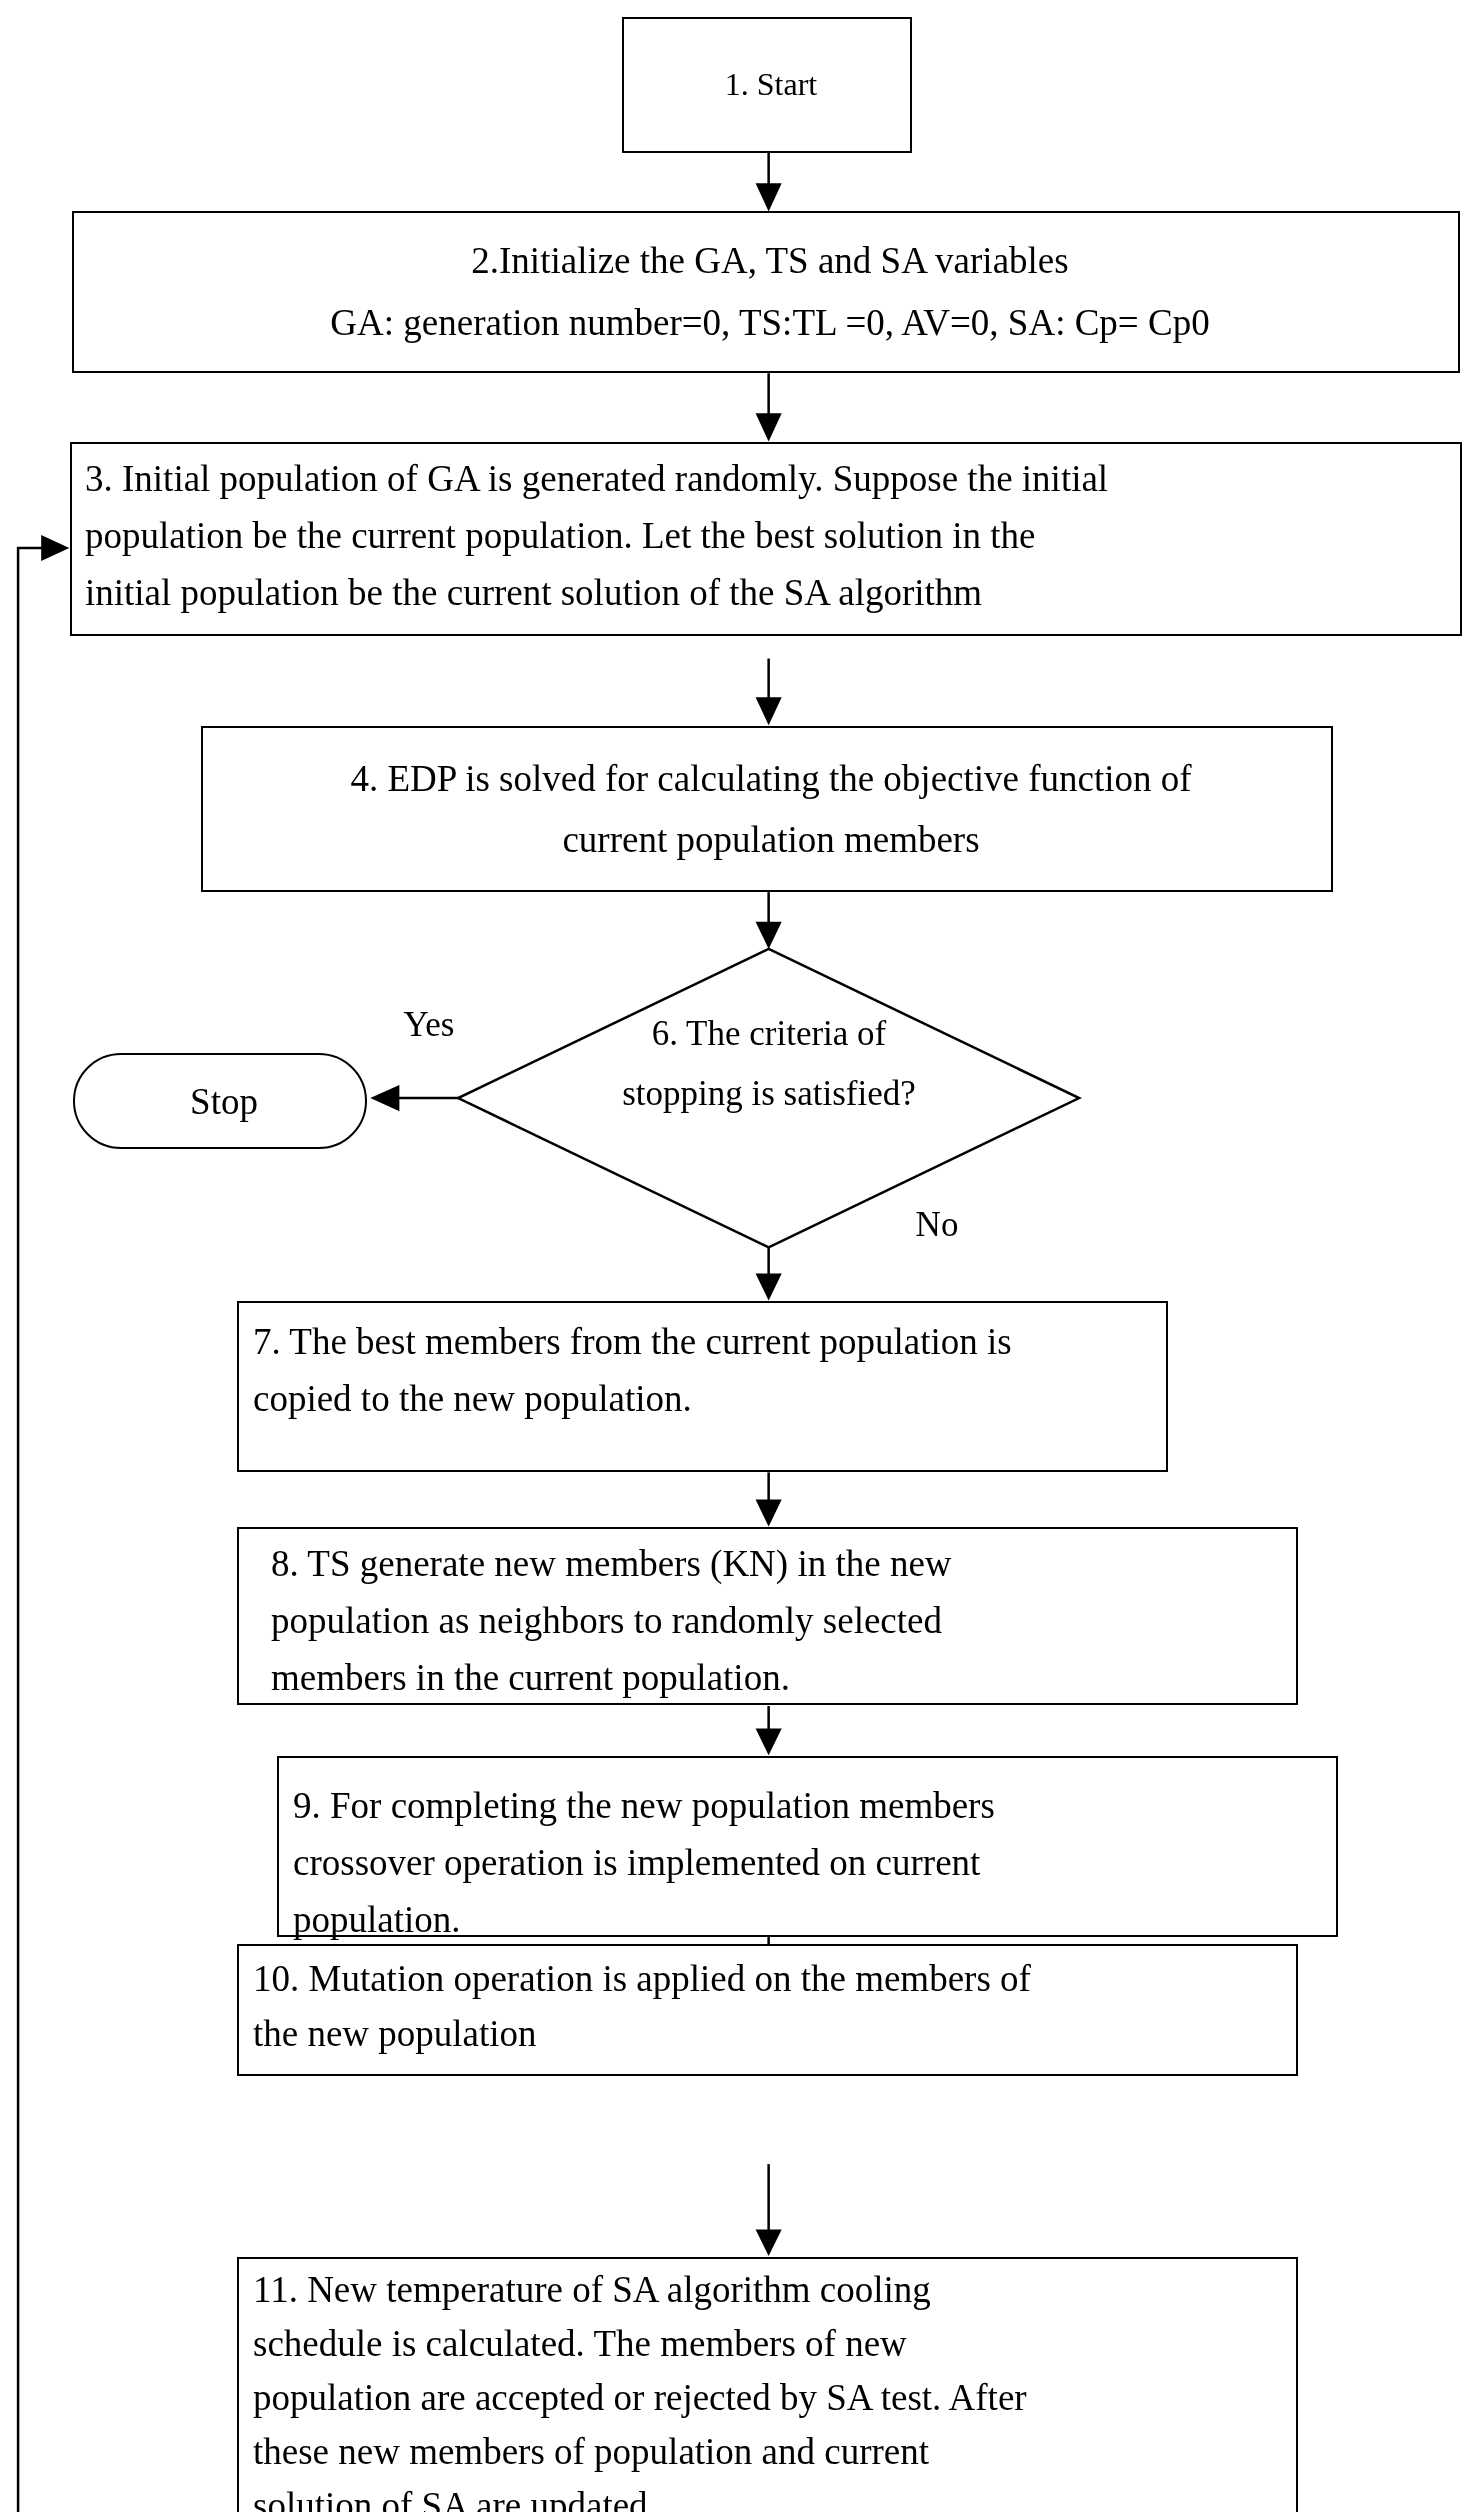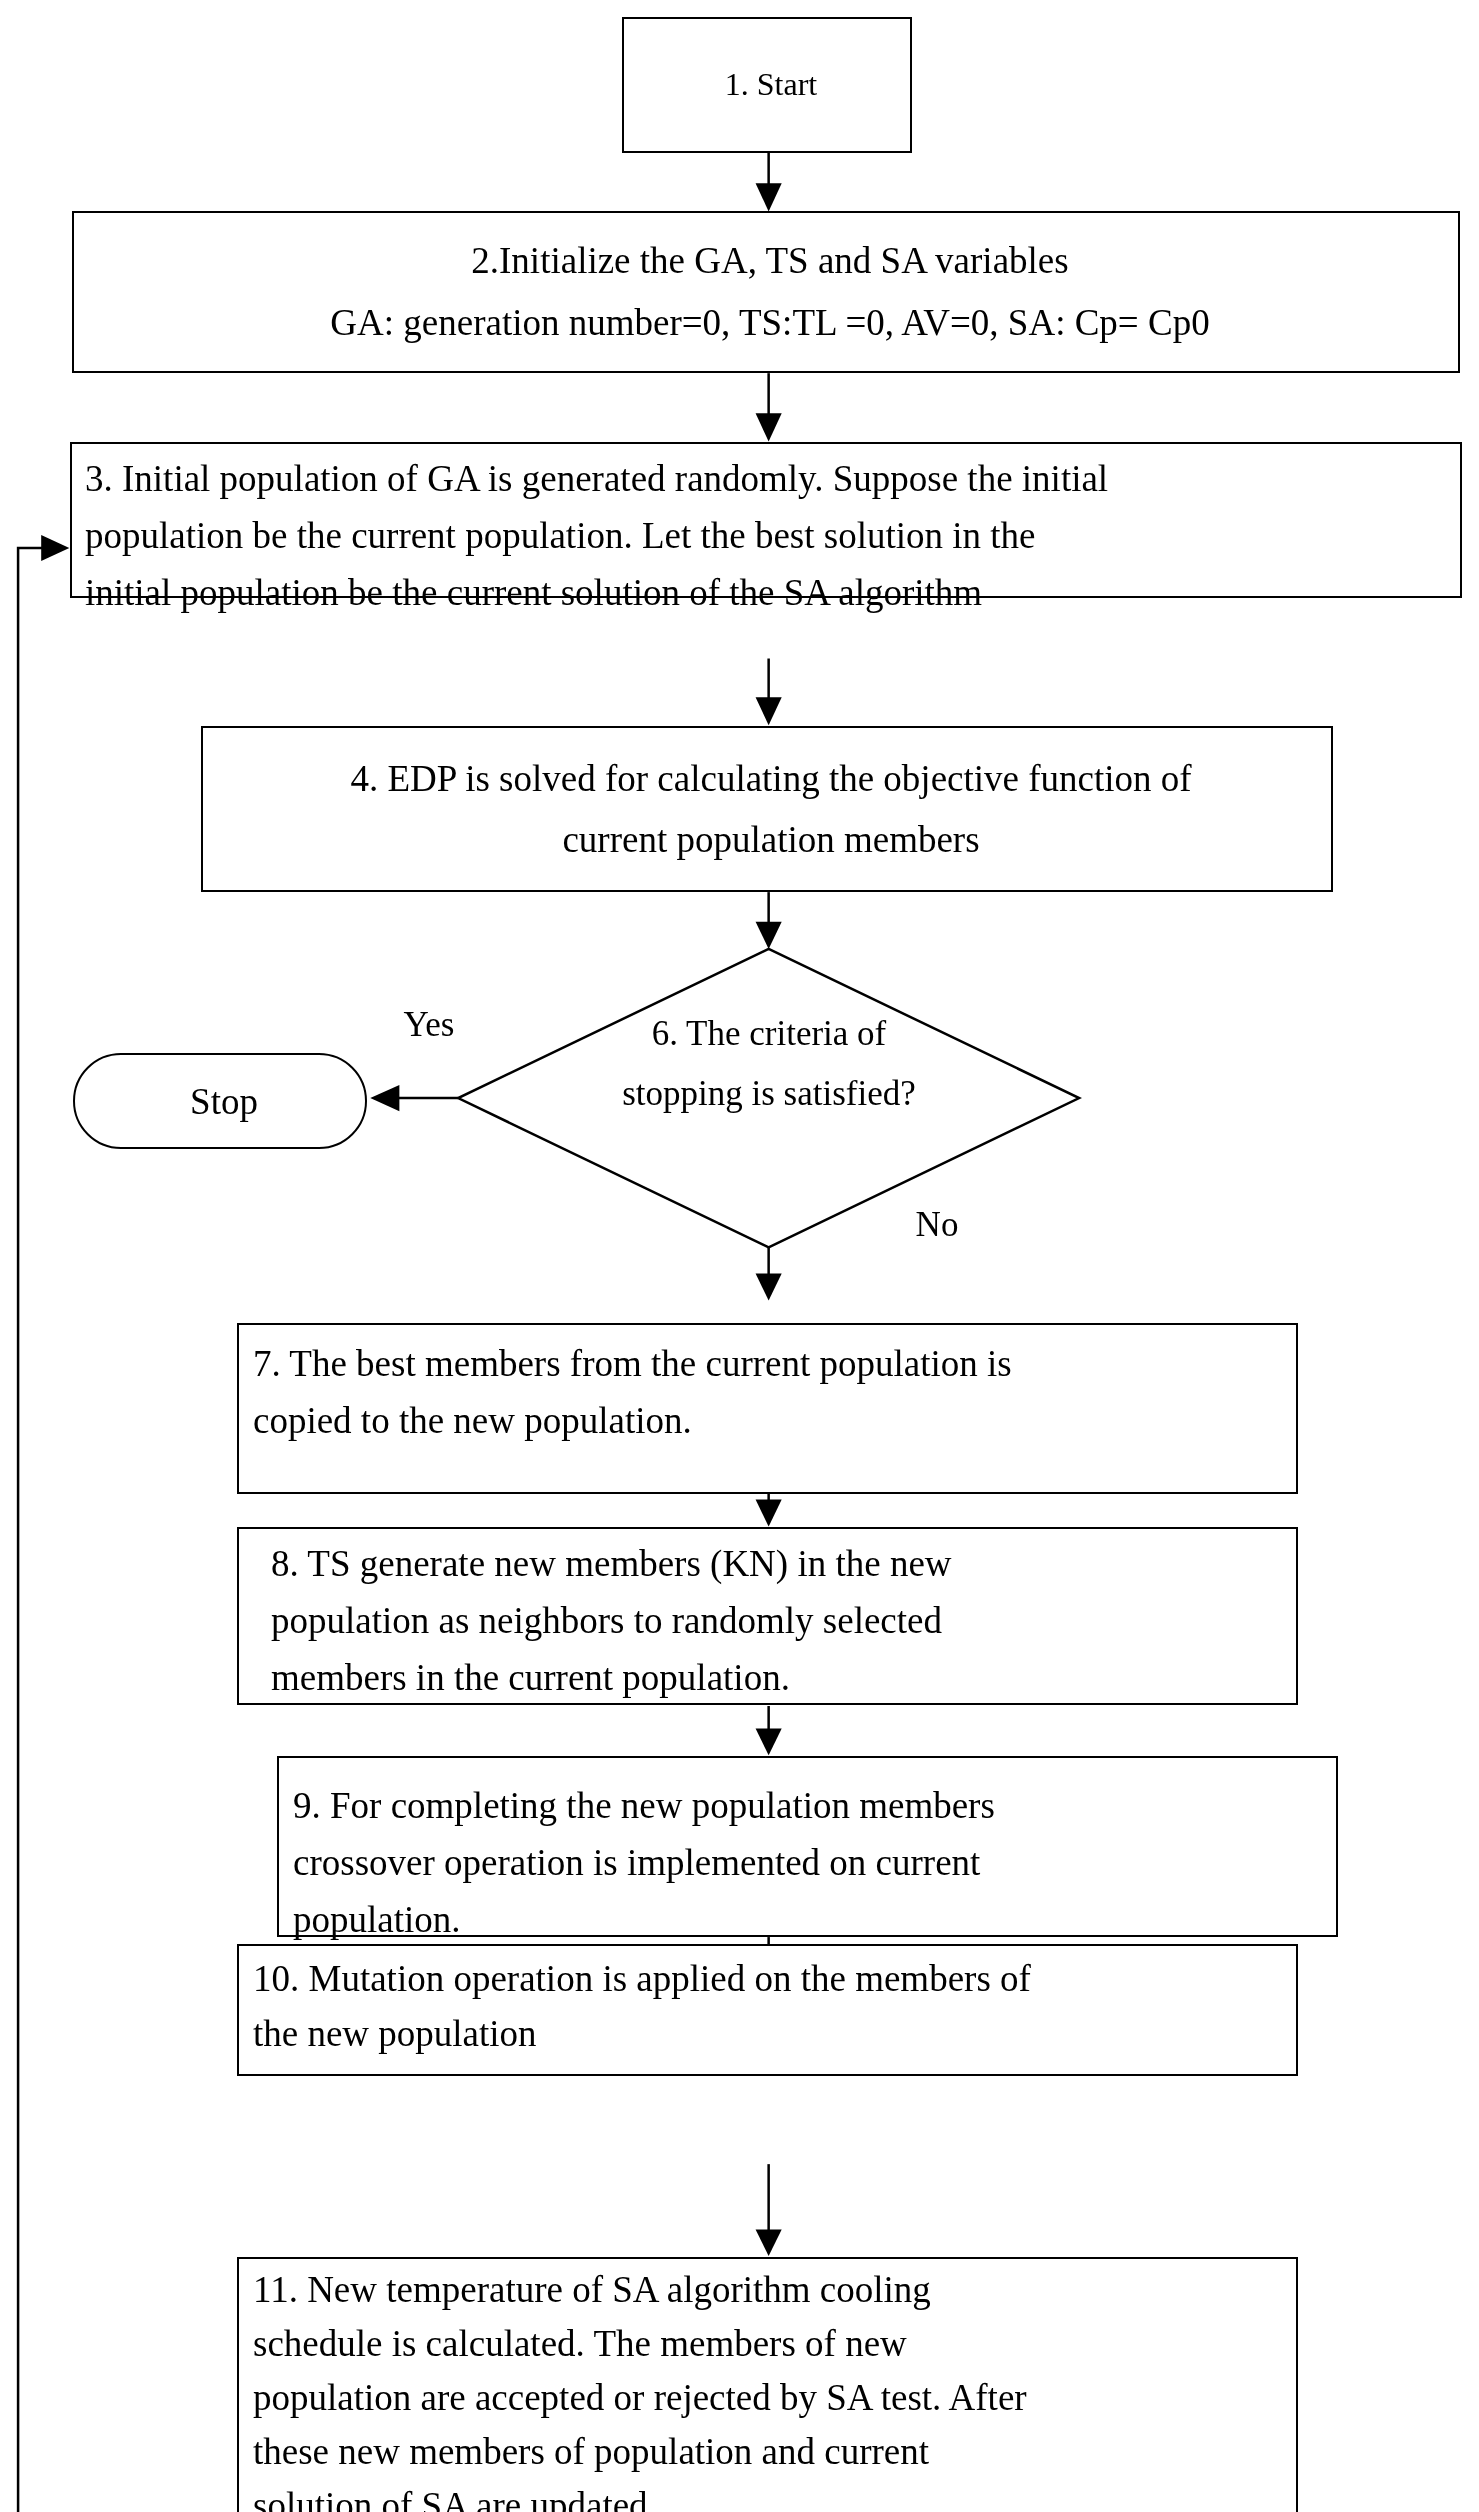--- a/index.html
+++ b/index.html
@@ -36,25 +36,25 @@
   }
   .floating-text {
     position: absolute;
     background: transparent;
     border: none;
     z-index: 2;
     white-space: pre-line;
   }
   #node-start   { left:622px; top:16.6px;  width:290px;  height:136px; font-size:32px; }
   #node-init    { left:72px;  top:211px; width:1388px; height:162px; line-height:62px; }
-  #node-initial-population { left:70px; top:442px; width:1392px; height:156px; padding:6px 12px 0 13px; line-height:57px; }
+  #node-initial-population { left:70px; top:442px; width:1392px; height:194px; padding:6px 12px 0 13px; line-height:57px; }
   #node-edp     { left:201px;  top:726px; width:1132px; height:166px; line-height:61px; }
   #node-criteria { left:518px; top:1004px; width:502px; text-align:center; line-height:60px; font-size:35px; }
   #node-stop    { left:73px;  top:1053px; width:294px;  height:96px; border-radius:48px; }
-  #node-copy-best   { left:237px; top:1301px; width:1061px; height:171px; padding:10px 12px 0 14px;margin-top:22px; }
+  #node-copy-best   { left:237px; top:1301px; width:931px; height:171px; padding:10px 12px 0 14px; }
   #node-ts-generate { left:237px; top:1527px; width:1061px; height:178px; padding:6px 12px 0 32px; }
   #node-crossover   { left:237px; top:1756px; width:1061px; height:181px; padding:19px 12px 0 14px;margin-left:40px; }
   #node-mutation    { left:237px; top:1944px; width:1061px; height:132px; padding:5px 28px 0 14px; line-height:55px; }
   #node-sa-update   { left:237px; top:2257px; width:1061px; height:279px; padding:4px 12px 0 14px; line-height:54px; }
   #label-yes { left:384px;  top:1005px; width:90px; font-size:35px; text-align:center; }
   #label-no  { left:892px; top:1205px; width:90px; font-size:35px; text-align:center; }
   .edge-stroke { stroke:#000000; stroke-width:5; fill:none; }
   .edge-head   { fill:#000000; stroke:none; }
 </style>
 </head>

